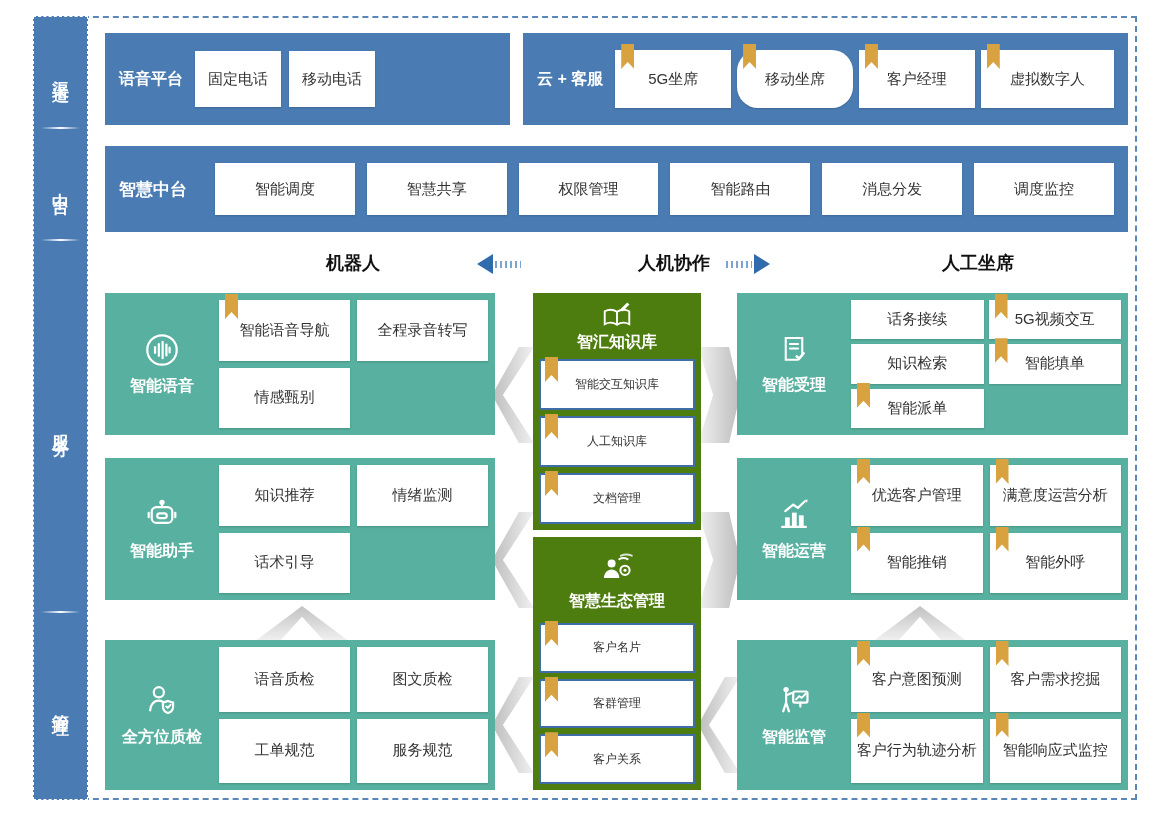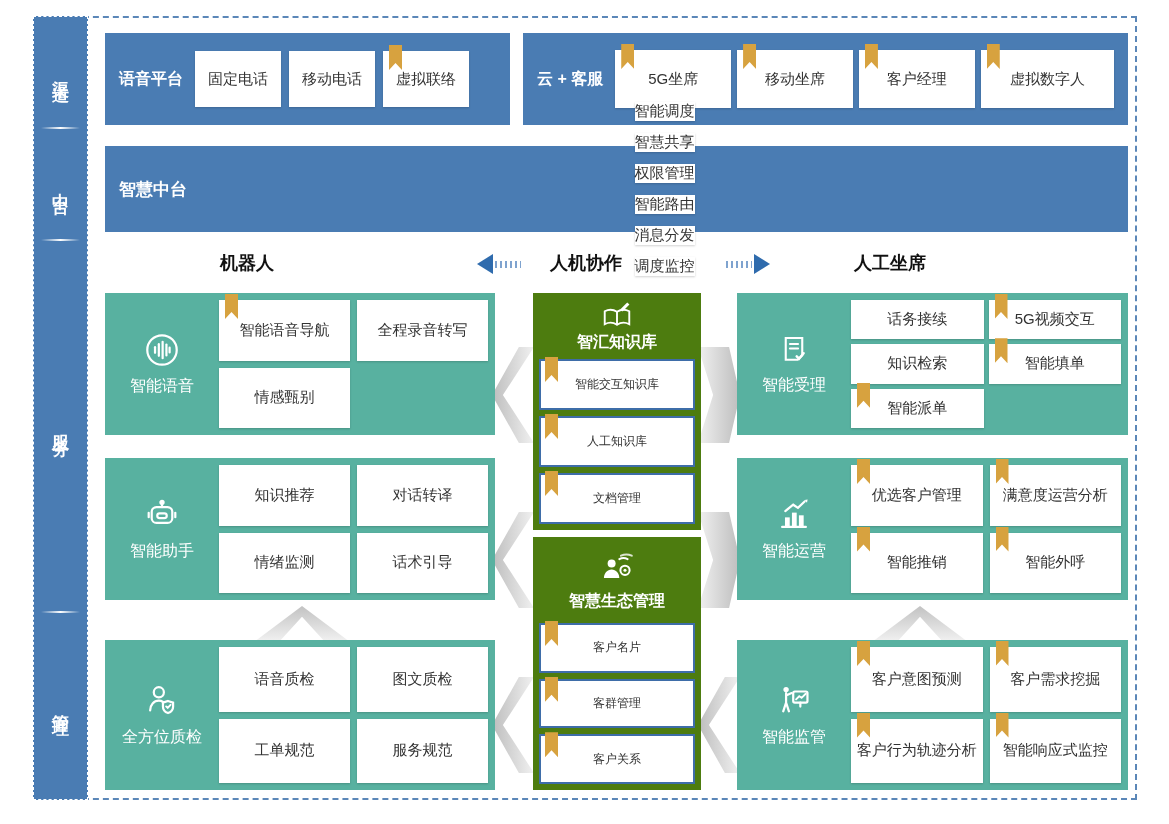--- a/index.html
+++ b/index.html
@@ -19,30 +19,30 @@
   
   .panel { position:absolute; background:#4a7cb3; display:flex; align-items:center; padding:0 14px; }
   .panel-label { color:#fff; font-weight:700; font-size:16px; white-space:nowrap; margin-right:12px; }
   .boxrow { display:flex; gap:8px; align-items:center; flex:1; }
   .wbox { background:#fff; display:flex; align-items:center; justify-content:center;
           font-size:15px; color:#333; position:relative; box-shadow:0 1px 2px rgba(0,0,0,.18); }
   .bkm { position:absolute; top:-6px; left:6px; width:13px; height:25px; background:#d7a23f;
          clip-path:polygon(0 0,100% 0,100% 100%,50% 72%,0 100%); }
   
   .h3txt { position:absolute; top:251px; font-size:18px; font-weight:700; color:#111;
-           width:160px; text-align:left; }
+           width:160px; text-align:right; }
   .harrow { position:absolute; top:254px; display:flex; align-items:center; gap:2px; }
   .tri-l { width:0; height:0; border:10px solid transparent; border-right:16px solid #2f6bad; border-left:0; }
   .tri-r { width:0; height:0; border:10px solid transparent; border-left:16px solid #2f6bad; border-right:0; }
   .dashes { width:26px; height:7px;
             background:repeating-linear-gradient(90deg,#7fa3cf 0 2px,rgba(0,0,0,0) 2px 5px); }
   
   .gblock { position:absolute; background:#58b1a0; padding:7px; display:flex; gap:7px; z-index:2; }
   .gb-head { flex:0 0 100px; display:flex; flex-direction:column; align-items:center;
-             justify-content:center; gap:7px; color:#fff; font-weight:400; font-size:16px; text-align:center; }
+             justify-content:center; gap:7px; color:#fff; font-weight:700; font-size:16px; text-align:center; }
   .gb-grid { flex:1; display:grid; grid-template-columns:1fr 1fr; gap:7px; }
   .gb-grid3 { grid-template-rows:repeat(3,1fr); gap:5px; }
   
   .cblock { position:absolute; left:533px; width:168px; background:#4d7c0f; padding:6px;
             display:flex; flex-direction:column; gap:6px; z-index:2;font-family:Liberation Mono, monospace; }
   .cb-head { display:flex; flex-direction:column; align-items:center; justify-content:center;
              color:#fff; font-weight:700; font-size:16px; gap:3px; }
   .cb-item { background:#fff; border:2px solid #3e6da8; flex:1; display:flex; align-items:center;
              justify-content:center; font-size:12px; color:#333; position:relative; }
   .cb-item .bkm { left:4px; top:-4px; }
@@ -92,52 +92,48 @@
 
   <section class="panel" style="left:105px;top:33px;width:405px;height:92px;">
     <span class="panel-label">语音平台</span>
     <div class="boxrow">
       <div class="wbox" style="width:86px;height:56px;">
         <span>固定电话</span>
         </div>
       <div class="wbox" style="width:86px;height:56px;">
         <span>移动电话</span>
         </div>
-      <div class="wbox" style="width:86px;height:56px;">
-        <span class="bkm"></span>
-        <span>虚拟联络</span>
-        </div>
     </div>
   </section>
 
   <section class="panel" style="left:523px;top:33px;width:605px;height:92px;">
     <span class="panel-label">云 + 客服</span>
     <div class="boxrow" style="gap:6px;">
       <div class="wbox" style="flex:1;height:58px;">
         <span class="bkm"></span>
         <span>5G坐席</span>
         </div>
-      <div class="wbox" style="flex:1;height:58px;">
+      <div class="wbox" style="flex:1;height:58px;border-radius:21px;">
         <span class="bkm"></span>
         <span>移动坐席</span>
         </div>
       <div class="wbox" style="flex:1;height:58px;">
         <span class="bkm"></span>
         <span>客户经理</span>
         </div>
       <div class="wbox" style="flex:1.15;height:58px;">
         <span class="bkm"></span>
         <span>虚拟数字人</span>
         </div>
     </div>
   </section>
 
   <section class="panel" style="left:105px;top:146px;width:1023px;height:86px;">
     <span class="panel-label" style="font-size:17px;margin-right:28px;">智慧中台</span>
-    <div class="boxrow" style="gap:12px;flex-direction:column;">
+    <div class="boxrow" style="gap:12px;">
       <div class="wbox" style="flex:1;height:52px;">
         <span>智能调度</span>
         </div>
       <div class="wbox" style="flex:1;height:52px;">
         <span>智慧共享</span>
         </div>
       <div class="wbox" style="flex:1;height:52px;">
         <span>权限管理</span>
         </div>
       <div class="wbox" style="flex:1;height:52px;">
@@ -204,23 +200,20 @@
             <line x1="20.4" y1="10.6" x2="20.4" y2="13.4"></line>
         </svg>
         </span>
       <span>智能助手</span>
     </div>
     <div class="gb-grid">
       <div class="wbox">
         <span>知识推荐</span>
         </div>
       <div class="wbox">
-        <span>对话转译</span>
-        </div>
-      <div class="wbox">
         <span>情绪监测</span>
         </div>
       <div class="wbox">
         <span>话术引导</span>
         </div>
     </div>
   </section>
 
   <section class="gblock" style="left:105px;top:640px;width:390px;height:150px;">
     <div class="gb-head">

